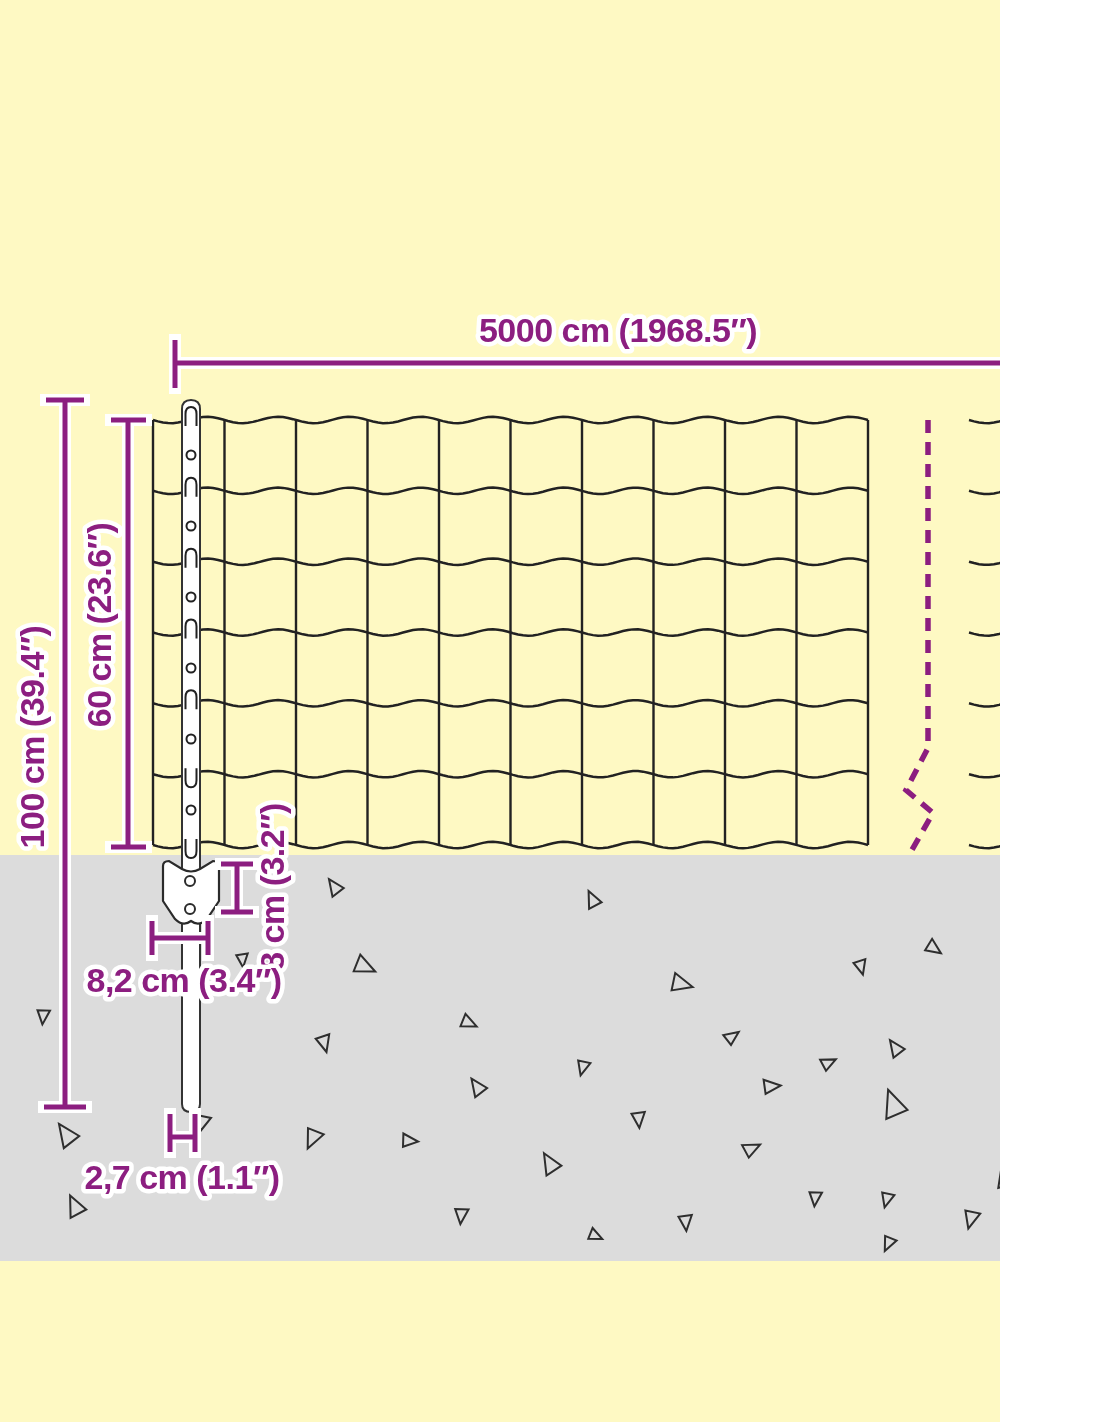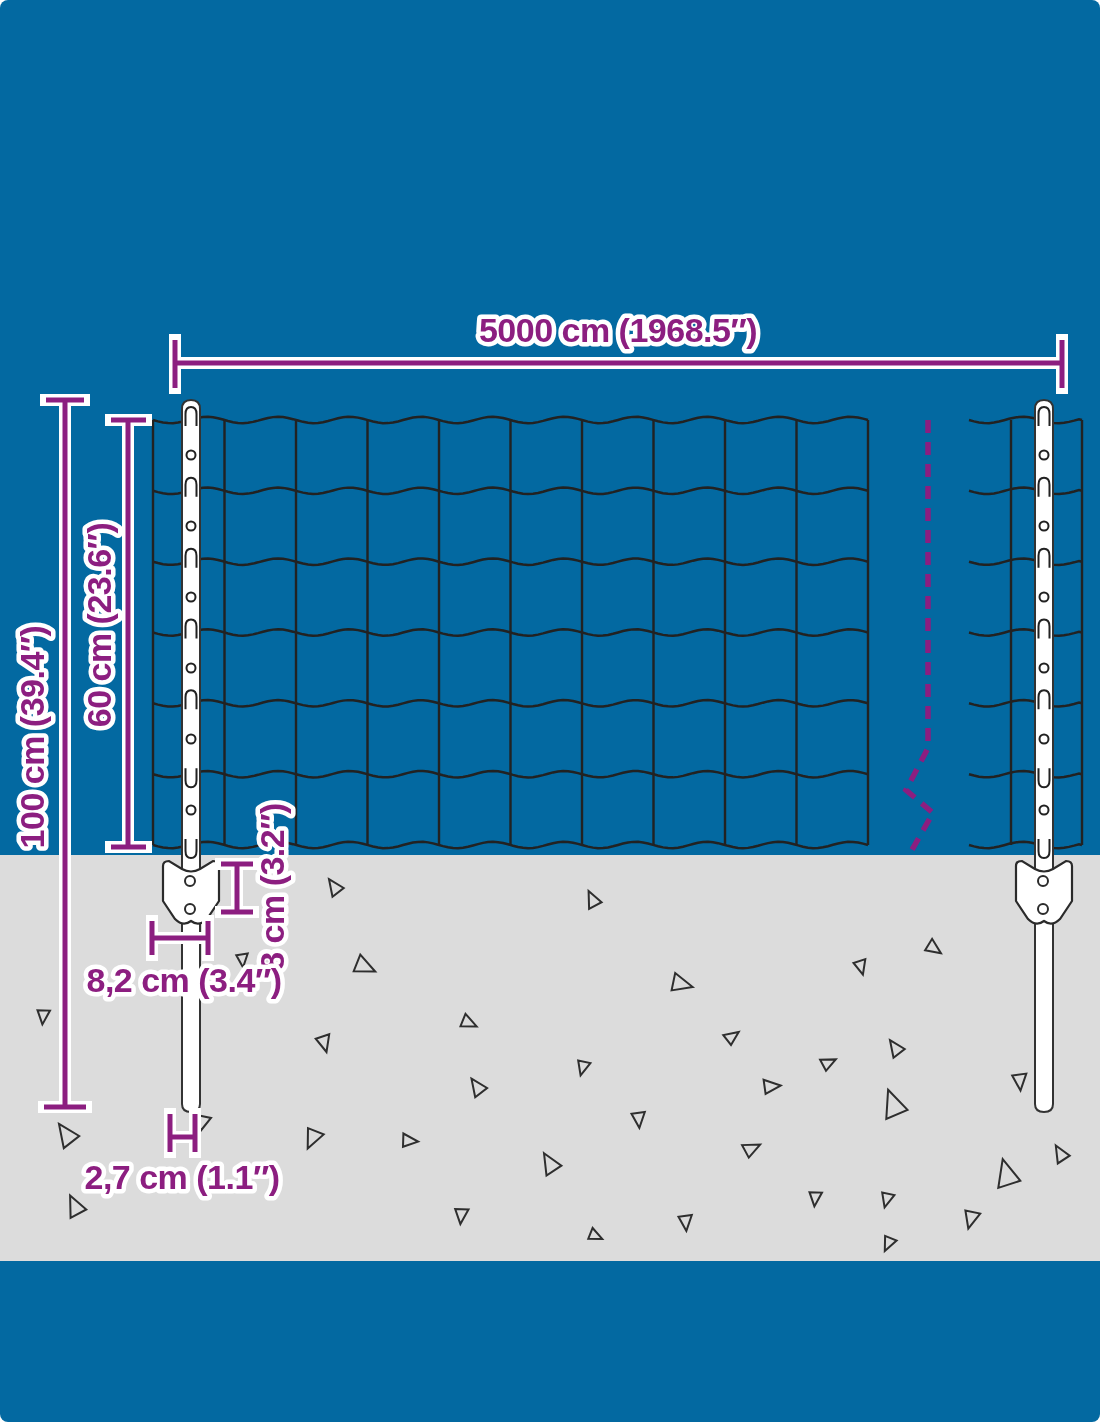--- a/index.html
+++ b/index.html
@@ -1,22 +1,21 @@
 <!DOCTYPE html>
 <html><head>
 <meta charset="utf-8">
 <style>
   html,body{margin:0;padding:0;background:#fff;}
   .stage{
     position:relative;
-    width:1100px;height:1422px;
-    background:#0369a1;
+    width:1000px;height:1422px;
+    background:#fef9c3;
     font-family:"Liberation Sans", sans-serif;
     overflow:hidden;
-    border-radius:8px;
   }
   svg{display:block}
   .dim-label{
     font-family:"Liberation Sans", sans-serif;
     font-weight:bold;
     font-size:34px;
     letter-spacing:-0.5px;
     fill:#8C1E80;
     stroke:#ffffff;
     stroke-width:9px;

